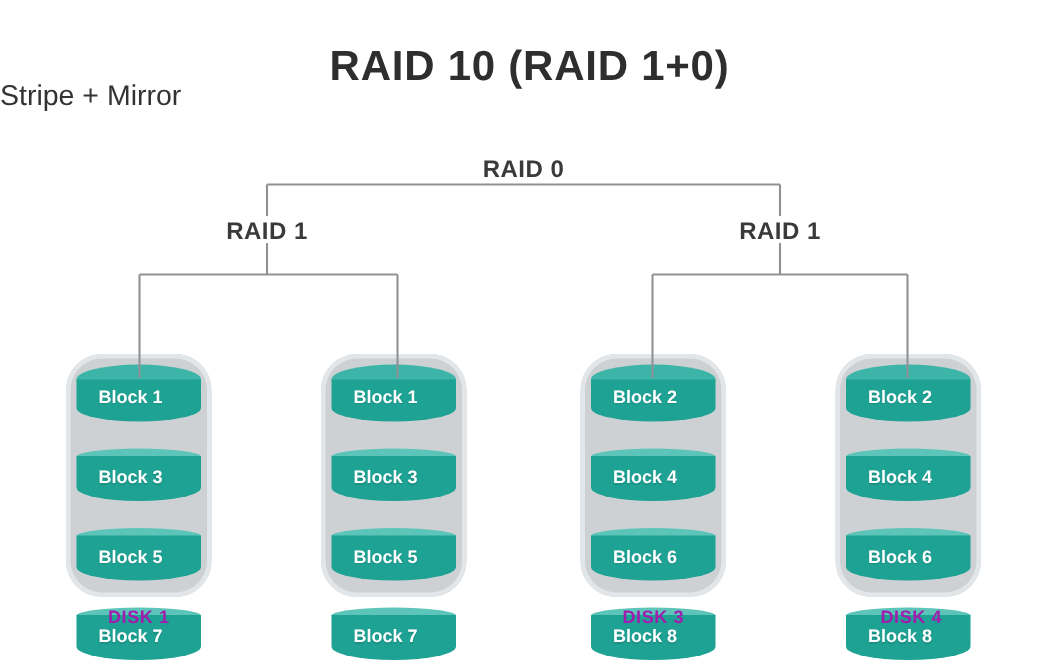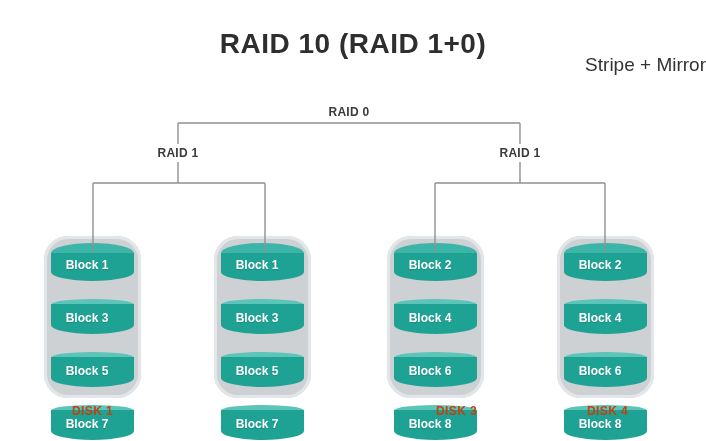--- a/index.html
+++ b/index.html
@@ -7,26 +7,26 @@
   .stage {
     position:relative; width:706px; height:441px; background:#ffffff;
     overflow:hidden; margin:0 auto;
   }
   
   .title {
     position:absolute; top:28px; left:0; width:706px; text-align:center;
     font-size:28px; font-weight:bold; color:#2e2e2e; letter-spacing:0.5px;
   }
   .subtitle {
-    position:absolute; top:54px; left:0; width:706px; text-align:right;
+    position:absolute; top:54px; left:0; width:706px; text-align:left;
     font-size:19px; font-weight:normal; color:#333333;
   }
   
   .node-label {
-    position:absolute; font-size:12px; font-weight:bold; color:#3a3a3a;
+    position:absolute; font-size:16px; font-weight:bold; color:#3a3a3a;
     transform:translateX(-50%); white-space:nowrap; letter-spacing:0.3px;
   }
   .raid0 { left:349px; top:105px; }
   .raid1-left  { left:178px; top:146px; }
   .raid1-right { left:520px; top:146px; }
   
   .connectors { position:absolute; left:0; top:0; z-index:5; pointer-events:none; }
   
   .disk {
     position:absolute; top:236px; width:97px; height:162px;
@@ -53,25 +53,25 @@
   .block.first .bodyc { top:10px; }
   .block-label {
     position:absolute; left:0; right:11px; top:50%;
     transform:translateY(-42%);
     text-align:center; color:#ffffff; font-size:12px; font-weight:bold;
     text-shadow:0 1px 1px rgba(0,0,0,0.12);
   }
   .block.first .block-label { transform:translateY(-32%); }
   .disk-label {
     position:absolute; top:404px; width:97px; text-align:center;
-    font-size:12px; font-weight:bold; color:#c2410c; letter-spacing:0.4px;
+    font-size:12px; font-weight:bold; color:#a21caf; letter-spacing:0.4px;
   }
   .disk-label.d1 { left:44px; }
   .disk-label.d2 { left:214px; }
-  .disk-label.d3 { left:408px; }
+  .disk-label.d3 { left:387px; }
   .disk-label.d4 { left:559px; }
 </style>
 </head>
 <body>
 
 <div class="stage">
 
   <div class="title">RAID 10 (RAID 1+0)</div>
   <div class="subtitle">Stripe + Mirror</div>
 

